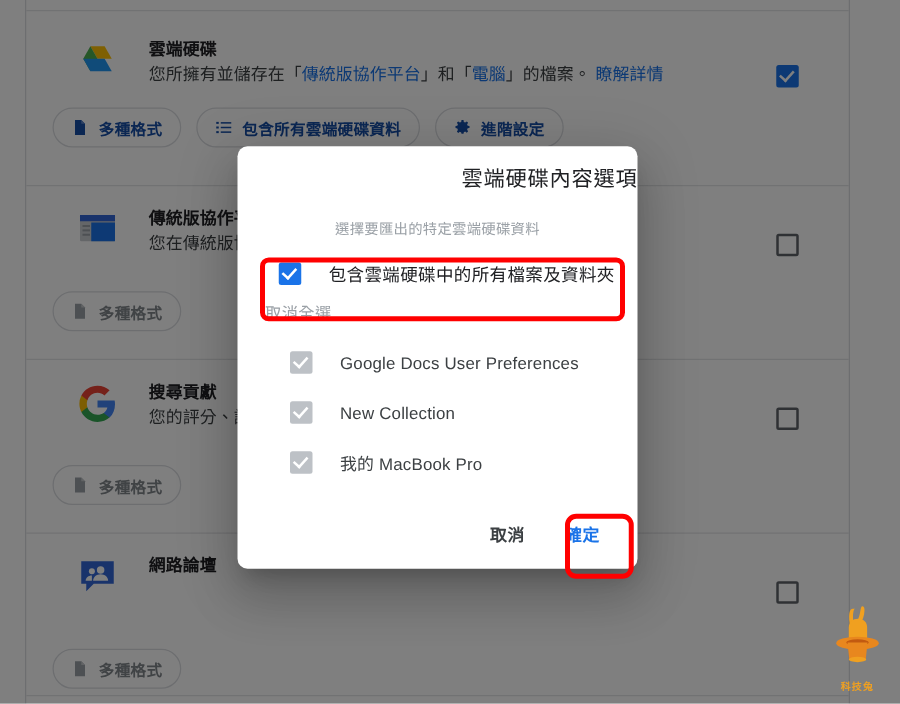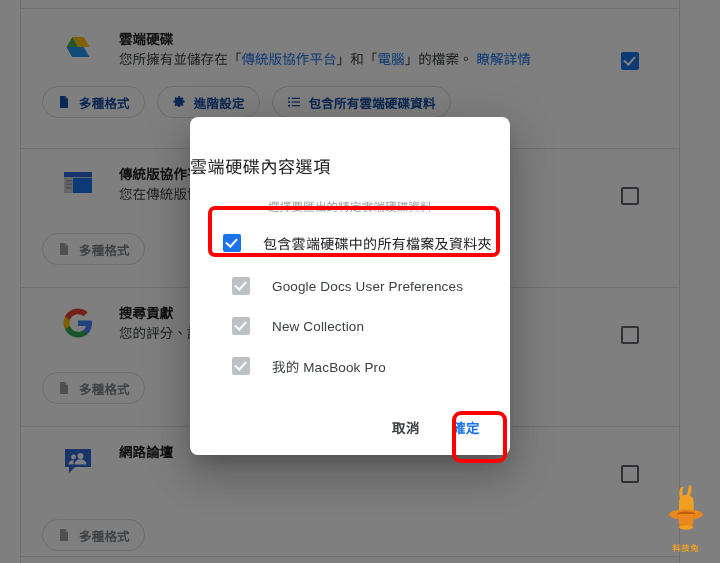--- a/index.html
+++ b/index.html
@@ -152,24 +152,24 @@
     background: #fff;
     border-radius: 8px;
     box-shadow: 0 11px 15px -7px rgba(0,0,0,.2),
                 0 24px 38px 3px rgba(0,0,0,.14),
                 0 9px 46px 8px rgba(0,0,0,.12);
     z-index: 100;
     box-sizing: border-box;
     overflow: hidden;
   }
   .dlg-title {
-    text-align: left;
+    text-align: right;
     font-size: 17px;
     color: #202124;
-    padding-top: 36px;
+    padding-top: 12px;
     letter-spacing: .6px;
   }
   .dlg-sub {
     text-align: center;
     font-size: 11.5px;
     color: #9aa0a6;
     padding-top: 20px;
     letter-spacing: .2px;
   }
   .dlg-allrow {
@@ -323,43 +323,43 @@
 
   <div class="chips" style="top:86px">
     <div class="chip">
       <span class="chip-ico">
         <svg viewBox="0 0 14 14" width="14" height="14">
             <path d="M3 1h5l3 3v9H3z" fill="#174ea6"></path>
             <path d="M8 1l3 3H8z" fill="#5f86c9"></path>
           </svg>
       </span>
       <span>多種格式</span>
-    </div>
-    <div class="chip">
-      <span class="chip-ico">
-        <svg viewBox="0 0 14 14" width="14" height="14">
-            <path d="M7 4.6A2.4 2.4 0 1 0 7 9.4 2.4 2.4 0 0 0 7 4.6zm0 3.6a1.2 1.2 0 1 1 0-2.4 1.2 1.2 0 0 1 0 2.4z" fill="#174ea6"></path>
-            <path d="M6.2 1h1.6l.25 1.5 1.1.46L10.4 2.1l1.13 1.13-.86 1.25.46 1.1L12.6 5.8v1.6l-1.47.25-.46 1.1.86 1.25-1.13 1.13-1.25-.86-1.1.46L7.8 12H6.2l-.25-1.07-1.1-.46-1.25.86L2.47 10.2l.86-1.25-.46-1.1L1.4 7.4V5.8l1.47-.22.46-1.1-.86-1.25L3.6 2.1l1.25.86 1.1-.46z" fill="#174ea6"></path>
-          </svg>
-      </span>
-      <span>進階設定</span>
     </div>
     <div class="chip">
       <span class="chip-ico">
         <svg viewBox="0 0 14 14" width="14" height="14">
           <rect x="1" y="2.5" width="2" height="1.6" fill="#174ea6"></rect>
             <rect x="4.6" y="2.7" width="8.4" height="1.2" fill="#174ea6"></rect>
           <rect x="1" y="6.2" width="2" height="1.6" fill="#174ea6"></rect>
             <rect x="4.6" y="6.4" width="8.4" height="1.2" fill="#174ea6"></rect>
           <rect x="1" y="9.9" width="2" height="1.6" fill="#174ea6"></rect>
             <rect x="4.6" y="10.1" width="8.4" height="1.2" fill="#174ea6"></rect>
         </svg>
       </span>
       <span>包含所有雲端硬碟資料</span>
     </div>
+    <div class="chip">
+      <span class="chip-ico">
+        <svg viewBox="0 0 14 14" width="14" height="14">
+            <path d="M7 4.6A2.4 2.4 0 1 0 7 9.4 2.4 2.4 0 0 0 7 4.6zm0 3.6a1.2 1.2 0 1 1 0-2.4 1.2 1.2 0 0 1 0 2.4z" fill="#174ea6"></path>
+            <path d="M6.2 1h1.6l.25 1.5 1.1.46L10.4 2.1l1.13 1.13-.86 1.25.46 1.1L12.6 5.8v1.6l-1.47.25-.46 1.1.86 1.25-1.13 1.13-1.25-.86-1.1.46L7.8 12H6.2l-.25-1.07-1.1-.46-1.25.86L2.47 10.2l.86-1.25-.46-1.1L1.4 7.4V5.8l1.47-.22.46-1.1-.86-1.25L3.6 2.1l1.25.86 1.1-.46z" fill="#174ea6"></path>
+          </svg>
+      </span>
+      <span>進階設定</span>
+    </div>
   </div>
 
   <div class="row" style="top:165px;height:60px">
     <div class="row-icon" style="top:2px">
       <svg viewBox="0 0 34 34" width="34" height="34">
         <rect x="3" y="5" width="28" height="21" rx="1" fill="#c9ccd1"></rect>
         <rect x="3" y="5" width="28" height="5" fill="#3367d6"></rect>
         <rect x="12" y="11" width="19" height="15" fill="#1a73e8"></rect>
         <rect x="5" y="13" width="6" height="1.6" fill="#9aa0a6"></rect>
         <rect x="5" y="16.5" width="6" height="1.6" fill="#9aa0a6"></rect>
@@ -452,20 +452,21 @@
 
 <div id="dialog" role="dialog">
   <div class="dlg-title">雲端硬碟內容選項</div>
   <div class="dlg-sub">選擇要匯出的特定雲端硬碟資料</div>
 
   <div class="dlg-allrow">
     <span class="cb-blue"></span>
     <span class="dlg-all-label">包含雲端硬碟中的所有檔案及資料夾</span>
   </div>
 
+  <div class="dlg-deselect">取消全選</div>
 
   <div class="dlg-list">
     <div class="dlg-item">
       <span class="cb-grey"></span>
       <span class="dlg-item-label">Google Docs User Preferences</span>
     </div>
     <div class="dlg-item">
       <span class="cb-grey"></span>
       <span class="dlg-item-label">New Collection</span>
     </div>

